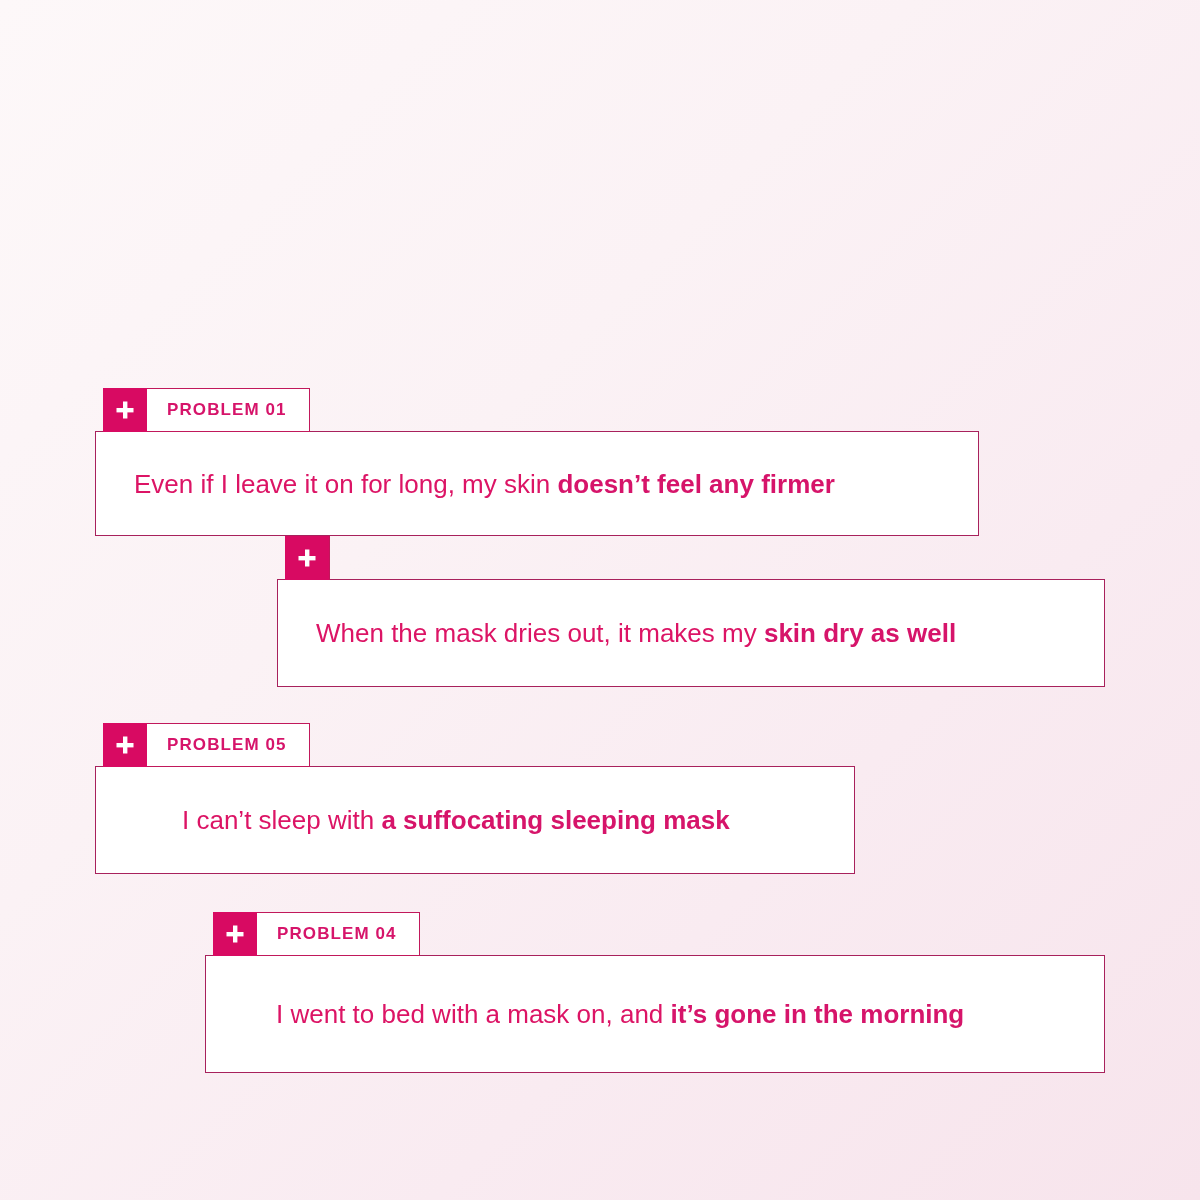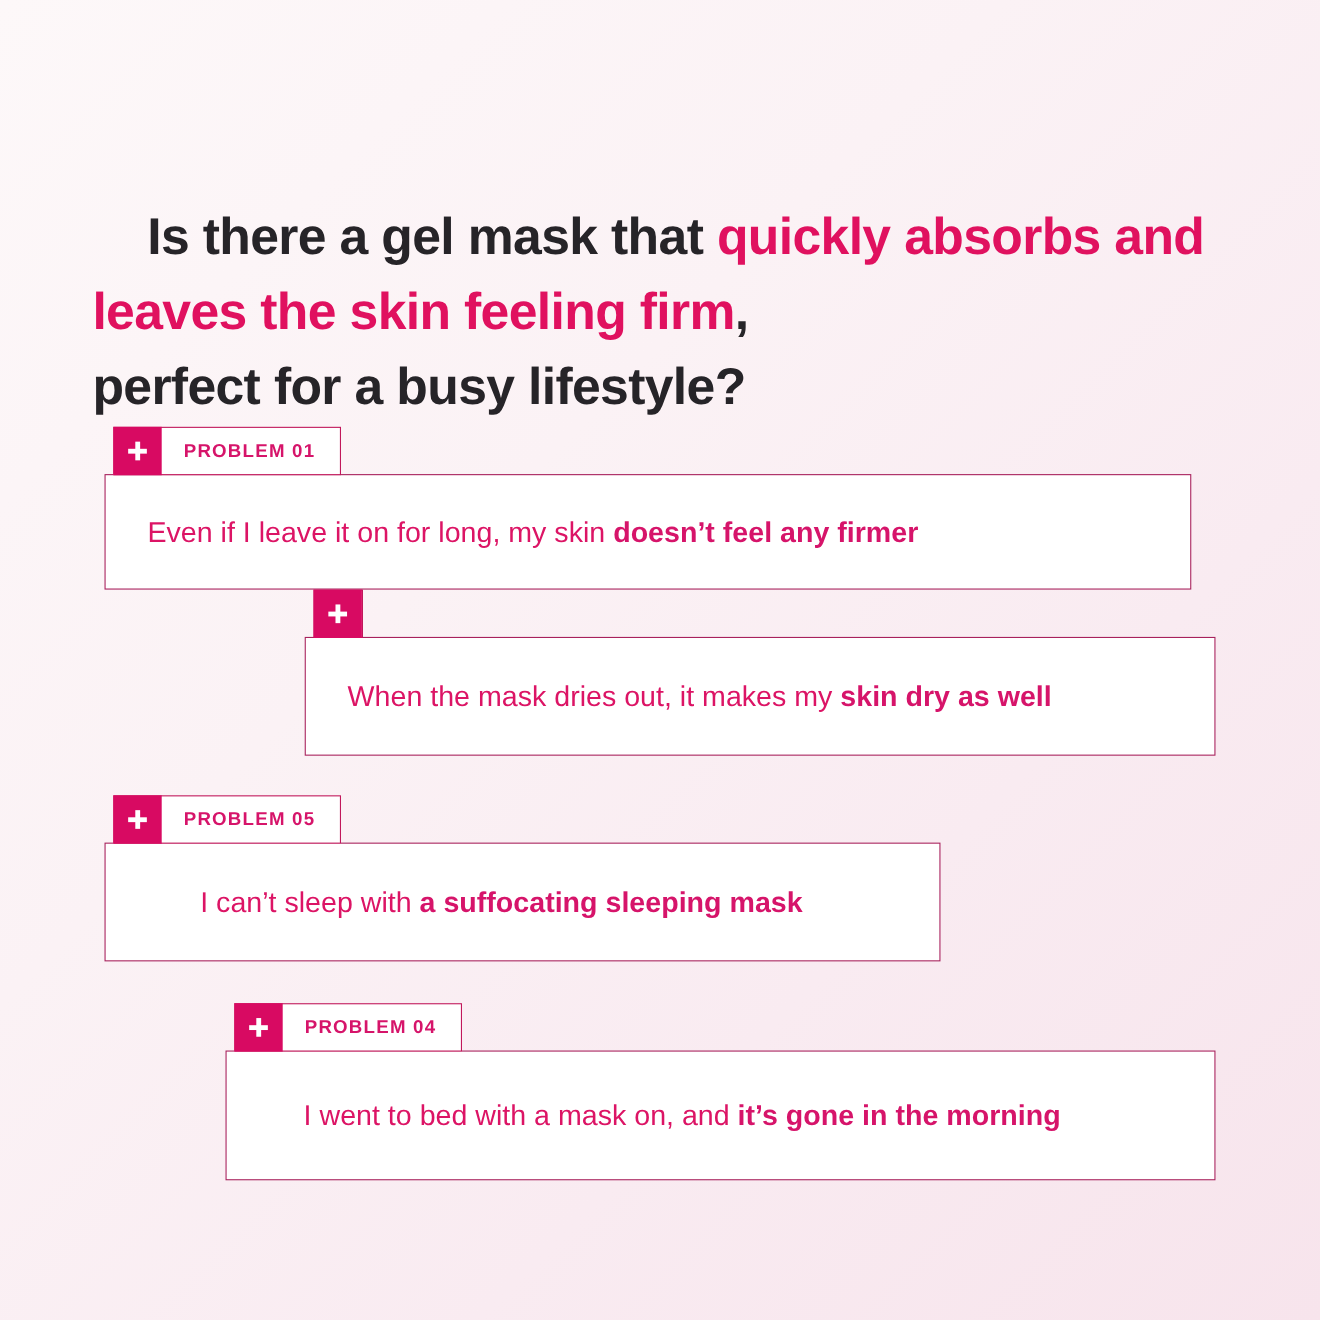--- a/index.html
+++ b/index.html
@@ -108,38 +108,34 @@
   .problem-text .em {
     font-weight: 700;
     color: #d6146a;
   }
 </style>
 </head>
 <body>
 
 <div class="canvas">
 
-  <h1 class="headline">
-    <span>Is there a gel mask that </span><span class="hl-accent">quickly absorbs and leaves the skin feeling firm</span><span>,
-perfect for a busy lifestyle?</span>
-  </h1>
 
   <div class="problem-list">
 
     <div class="problem-block" style="left:95px; top:388px; width:880px;">
       <div class="problem-tab">
         <span class="tab-plus">
           <svg width="20" height="20" viewBox="0 0 20 20" aria-hidden="true">
             <rect x="8" y="1.5" width="4.4" height="17" fill="#ffffff"></rect>
             <rect x="1.5" y="8" width="17" height="4.4" fill="#ffffff"></rect>
           </svg>
         </span>
         <span class="tab-label">PROBLEM 01</span>
       </div>
-      <div class="problem-card" style="width:988px; height:105px;">
+      <div class="problem-card" style="width:884px; height:105px;">
         <div class="problem-text">
           <span>Even if I leave it on for long, my skin </span><span class="em">doesn’t feel any firmer</span>
         </div>
       </div>
     </div>
 
     <div class="problem-block" style="left:277px; top:536px; width:828px;">
       <div class="problem-tab">
         <span class="tab-plus">
           <svg width="20" height="20" viewBox="0 0 20 20" aria-hidden="true">

